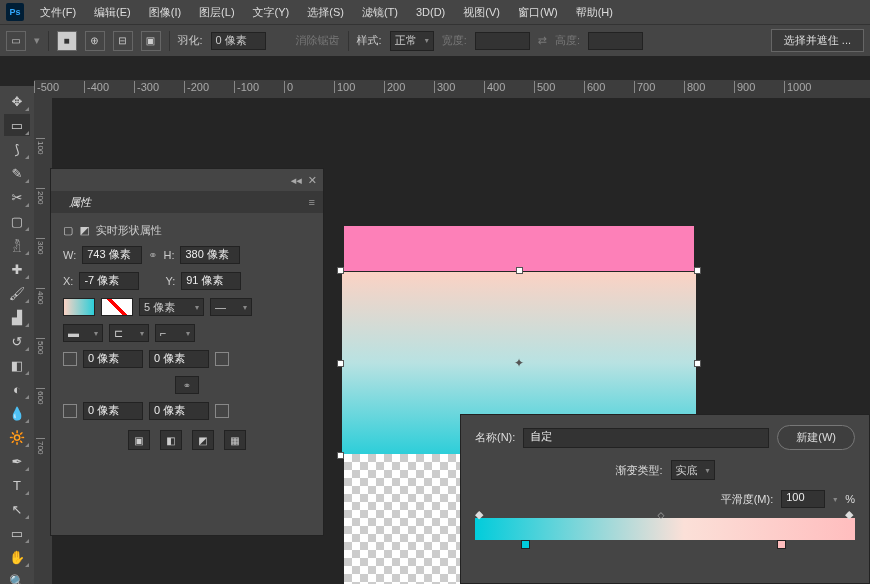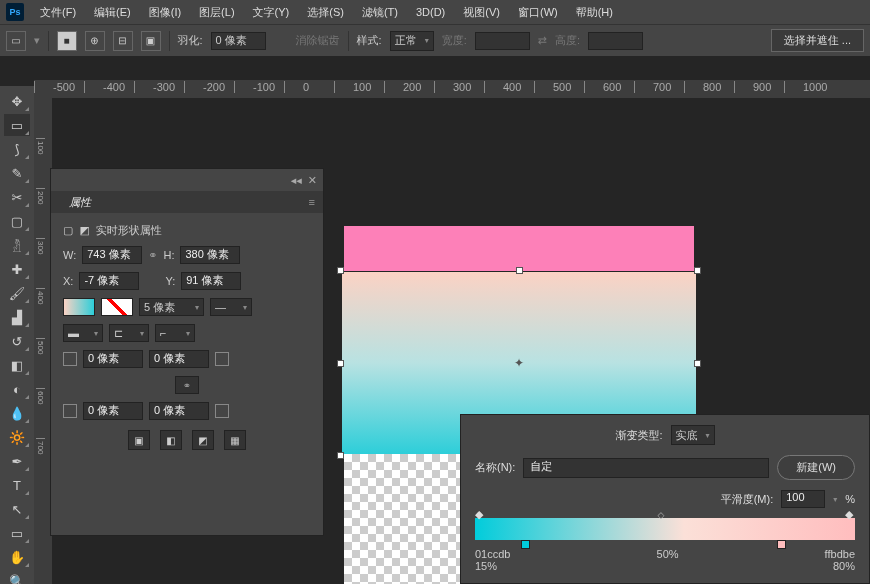--- a/index.html
+++ b/index.html
@@ -23,21 +23,21 @@
   .tabbar { height: 24px; background: #333; display: flex; align-items: flex-end; padding-left: 44px; }
   .tab { background: #252525; padding: 4px 10px; color: #ccc; border-top: 1px solid #252525; display: flex; align-items: center; gap: 6px; }
   .tab-close { color: #999; font-size: 10px; }
   
   .left-tools { position: absolute; left: 0; top: 30px; width: 34px; background: #454545; padding: 4px 0; display: flex; flex-direction: column; align-items: center; gap: 2px; }
   .tool { width: 26px; height: 22px; display: flex; align-items: center; justify-content: center; color: #ccc; font-size: 13px; position: relative; }
   .tool.sel { background: #333; }
   .tool .tri { position: absolute; bottom: 1px; right: 1px; width: 0; height: 0; border-left: 4px solid transparent; border-bottom: 4px solid #888; }
   
   .ruler-h { position: absolute; left: 34px; top: 24px; right: 0; height: 18px; background: #3d3d3d; color: #aaa; font-size: 9px; overflow: hidden; }
-  .ruler-h .tick { position: absolute; border-left: 1px solid #888; padding-left: 18px; top: 1px; }
+  .ruler-h .tick { position: absolute; border-left: 1px solid #888; padding-left: 2px; top: 1px; }
   .ruler-v { position: absolute; left: 34px; top: 42px; width: 18px; bottom: 0; background: #3d3d3d; color: #aaa; font-size: 9px; overflow: hidden; }
   .ruler-v .tick { position: absolute; border-top: 1px solid #888; top: 0; font-size: 8px; writing-mode: vertical-rl; padding-top: 2px; left: 2px; }
   
   .canvas-area { position: absolute; left: 52px; top: 42px; right: 0; bottom: 0; background: #252525; }
   .checker { position: absolute; left: 292px; top: 356px; width: 350px; height: 170px;
     background-image:
       linear-gradient(45deg, #ccc 25%, transparent 25%),
       linear-gradient(-45deg, #ccc 25%, transparent 25%),
       linear-gradient(45deg, transparent 75%, #ccc 75%),
       linear-gradient(-45deg, transparent 75%, #ccc 75%);
@@ -262,48 +262,43 @@
       <div class="btn-row">
         <div class="b">▣</div>
         <div class="b">◧</div>
         <div class="b">◩</div>
         <div class="b">▦</div>
       </div>
     </div>
   </div>
 
   <div class="grad-editor">
+    <div class="ge-row">
+      <span>名称(N):</span>
+      <div class="ge-name">自定</div>
+      <div class="ge-btn">新建(W)</div>
+    </div>
     <div class="ge-row" style="justify-content:center">
       <span>渐变类型:</span>
       <div class="ob-sel">
           <span>实底</span>
         </div>
-    </div>
-    <div class="ge-row">
-      <span>名称(N):</span>
-      <div class="ge-name">自定</div>
-      <div class="ge-btn">新建(W)</div>
     </div>
     <div class="ge-row" style="justify-content:flex-end">
       <span>平滑度(M):</span>
       <div class="pf" style="width:44px">100</div>
       <span style="color:#888;font-size:8px">▾</span>
       <span>%</span>
     </div>
     <div class="ge-bar-wrap">
       <div class="ge-stop-top" style="left:0">◆</div>
       <div class="ge-stop-top" style="right:0">◆</div>
       <div class="ge-mid" style="left:48%">◇</div>
       <div class="ge-stop-bot" style="left:12%">
           <div class="sw" style="background:#01ccdb"></div>
         </div>
       <div class="ge-stop-bot" style="right:18%">
           <div class="sw" style="background:#ffbdbe"></div>
         </div>
     </div>
-    <div class="ge-labels">
-      <span><span>01ccdb</span><br><span>15%</span></span>
-      <span>50%</span>
-      <span style="text-align:right"><span>ffbdbe</span><br><span>80%</span></span>
-    </div>
   </div>
 
 </div>
 
 </body></html>

